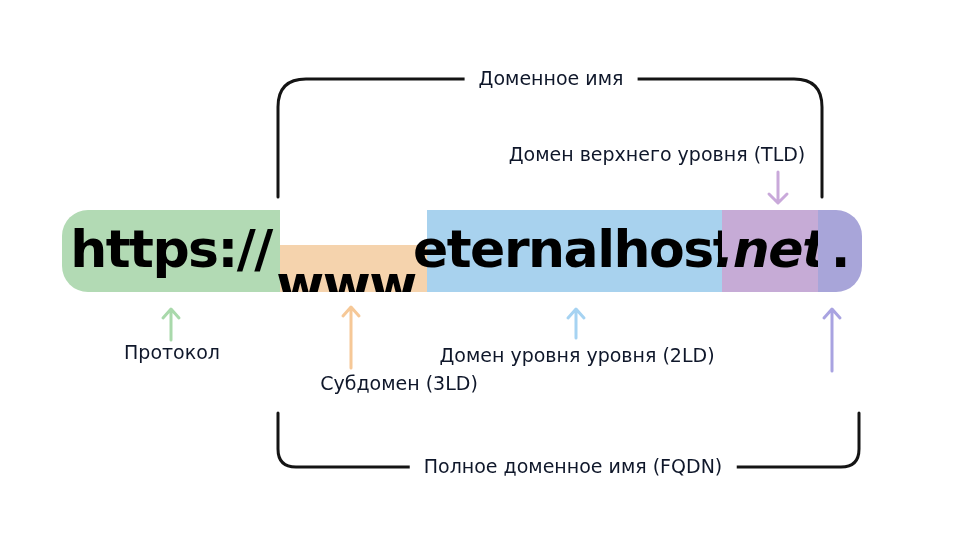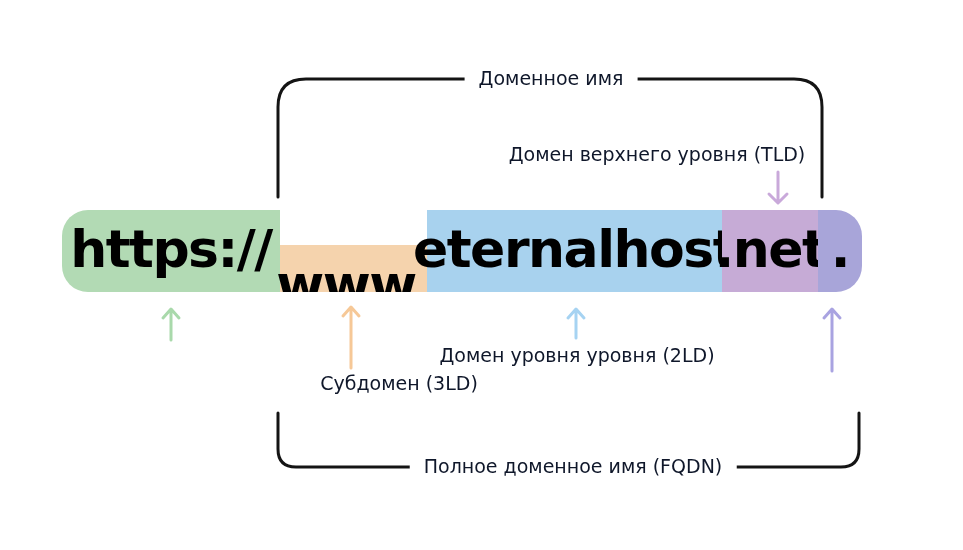--- a/index.html
+++ b/index.html
@@ -114,32 +114,33 @@
   <div class="url-bar">
     <div class="seg seg-protocol" style="background-color: rgb(178, 218, 180);">
       <span>https://</span>
     </div>
     <div class="seg seg-subdomain" style="background-color: rgb(245, 211, 173); margin-top: 35px;">
       <span>www.</span>
     </div>
     <div class="seg seg-sld" style="background-color: rgb(168, 210, 238);">
       <span>eternalhost</span>
     </div>
-    <div class="seg seg-tld" style="background-color: rgb(198, 171, 214);">
+    <div class="seg seg-tld" style="background-color: rgb(198, 171, 214); font-style: italic;">
       <span>.net</span>
     </div>
     <div class="seg seg-root" style="background-color: rgb(168, 165, 217);">
       <span>.</span>
     </div>
   </div>
 
   <div class="lbl lbl-domain-name on-line">Доменное имя</div>
 
   <div class="lbl lbl-tld">Домен верхнего уровня (TLD)</div>
 
+  <div class="lbl lbl-protocol">Протокол</div>
 
   <div class="lbl lbl-subdomain">Субдомен (3LD)</div>
 
   <div class="lbl lbl-sld">Домен уровня уровня (2LD)</div>
 
 
   <div class="lbl lbl-fqdn on-line">Полное доменное имя (FQDN)</div>
 
 </div>
 

